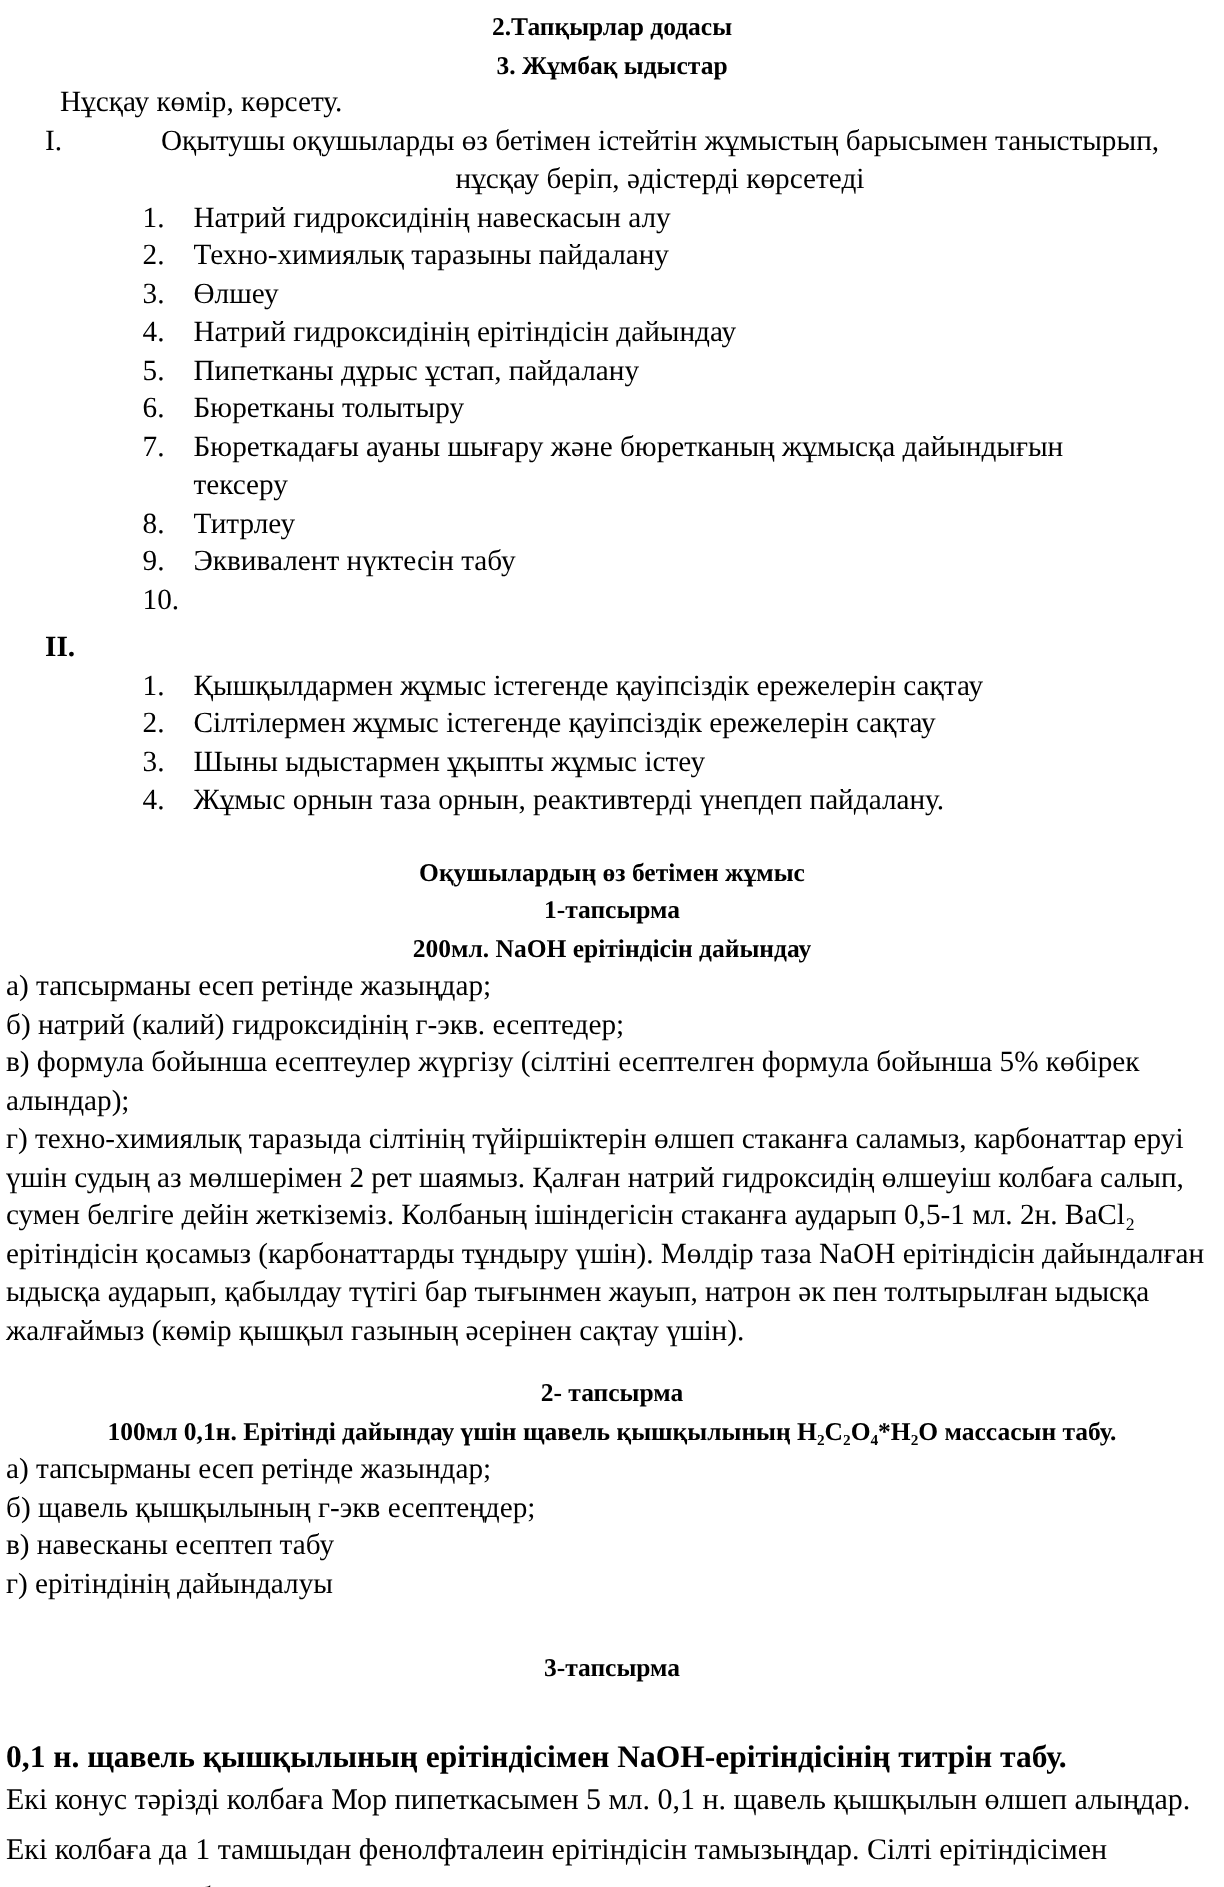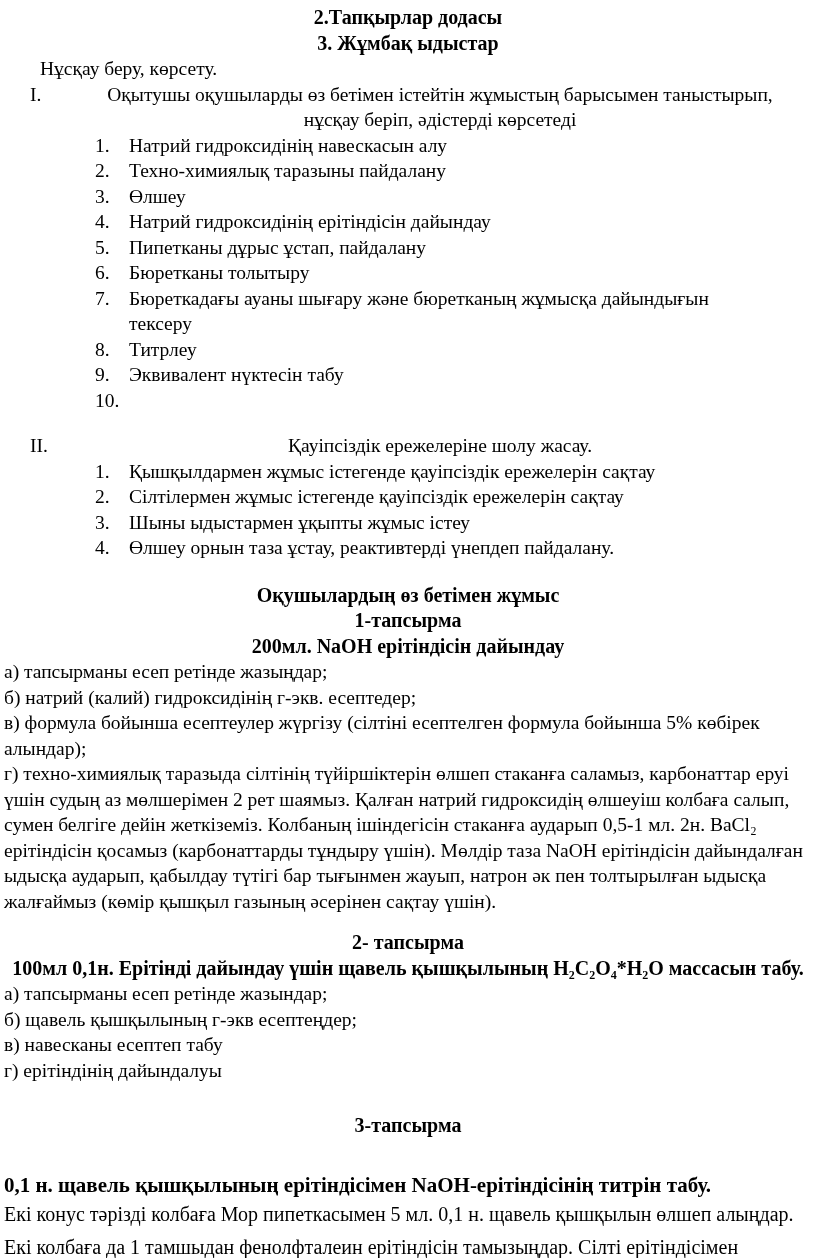--- a/index.html
+++ b/index.html
@@ -18,21 +18,21 @@
   .page {
     box-sizing: border-box;
     width: 816px;
     min-height: 1258px;
     padding: 5px 4px 8px 4px;
     background: #ffffff;
   }
   .center-bold {
     text-align: center;
     font-weight: bold;
-    font-size: 20px;
+    font-size: 17px;
   }
   .intro-line {
     margin-left: 36px;
   }
   
   .roman-item {
     display: flex;
   }
   .roman-num {
     flex: none;
@@ -53,21 +53,21 @@
     display: flex;
   }
   .num-marker {
     flex: none;
     width: 34px;
   }
   .num-text {
     flex: 1;
     max-width: 630px;
   }
-  .gap-before-sec2   { margin-top: 20px; }
+  .gap-before-sec2   { margin-top: 6px; font-weight: bold; }
   .work-heading      { margin-top: 22px; }
   .task2-title       { margin-top: 16px; }
   .task3-title       { margin-top: 30px; }
   .task3-bold-line   {
     margin-top: 34px;
     font-weight: bold;
     font-size: 21px;
   }
   .para { text-align: left; font-family: Liberation Serif, serif; }
   .task3-para {
@@ -76,21 +76,21 @@
   }
 </style>
 </head>
 <body>
 
 <div class="page">
 
   <div class="center-bold">2.Тапқырлар додасы</div>
   <div class="center-bold">3. Жұмбақ ыдыстар</div>
 
-  <div class="intro-line">Нұсқау беру, көрсету.</div>
+  <div class="intro-line">Нұсқау көмір, көрсету.</div>
 
   <div class="roman-item">
     <div class="roman-num">I.</div>
     <div class="roman-body">Оқытушы оқушыларды өз бетімен істейтін жұмыстың барысымен таныстырып, нұсқау беріп, әдістерді көрсетеді</div>
   </div>
 
   <div class="num-list">
     <div class="num-item">
       <span class="num-marker">1.</span>
       <span class="num-text">Натрий гидроксидінің навескасын алу</span>
@@ -127,39 +127,38 @@
       <span class="num-marker">9.</span>
       <span class="num-text">Эквивалент нүктесін табу</span>
     </div>
     <div class="num-item">
       <span class="num-marker">10.</span>
     </div>
   </div>
 
   <div class="roman-item gap-before-sec2">
     <div class="roman-num">II.</div>
-    <div class="roman-body">Қауіпсіздік ережелеріне шолу жасау.</div>
   </div>
 
   <div class="num-list">
     <div class="num-item">
       <span class="num-marker">1.</span>
       <span class="num-text">Қышқылдармен жұмыс істегенде қауіпсіздік ережелерін сақтау</span>
     </div>
     <div class="num-item">
       <span class="num-marker">2.</span>
       <span class="num-text">Сілтілермен жұмыс істегенде қауіпсіздік ережелерін сақтау</span>
     </div>
     <div class="num-item">
       <span class="num-marker">3.</span>
       <span class="num-text">Шыны ыдыстармен ұқыпты жұмыс істеу</span>
     </div>
     <div class="num-item">
       <span class="num-marker">4.</span>
-      <span class="num-text">Өлшеу орнын таза ұстау, реактивтерді үнепдеп пайдалану.</span>
+      <span class="num-text">Жұмыс орнын таза орнын, реактивтерді үнепдеп пайдалану.</span>
     </div>
   </div>
 
   <div class="center-bold work-heading">Оқушылардың өз бетімен жұмыс</div>
 
   <div class="center-bold">1-тапсырма</div>
   <div class="center-bold">200мл. NaOH ерітіндісін дайындау</div>
 
   <div class="para">а) тапсырманы есеп ретінде жазыңдар;</div>
   <div class="para">б) натрий (калий) гидроксидінің г-экв. есептедер;</div>

